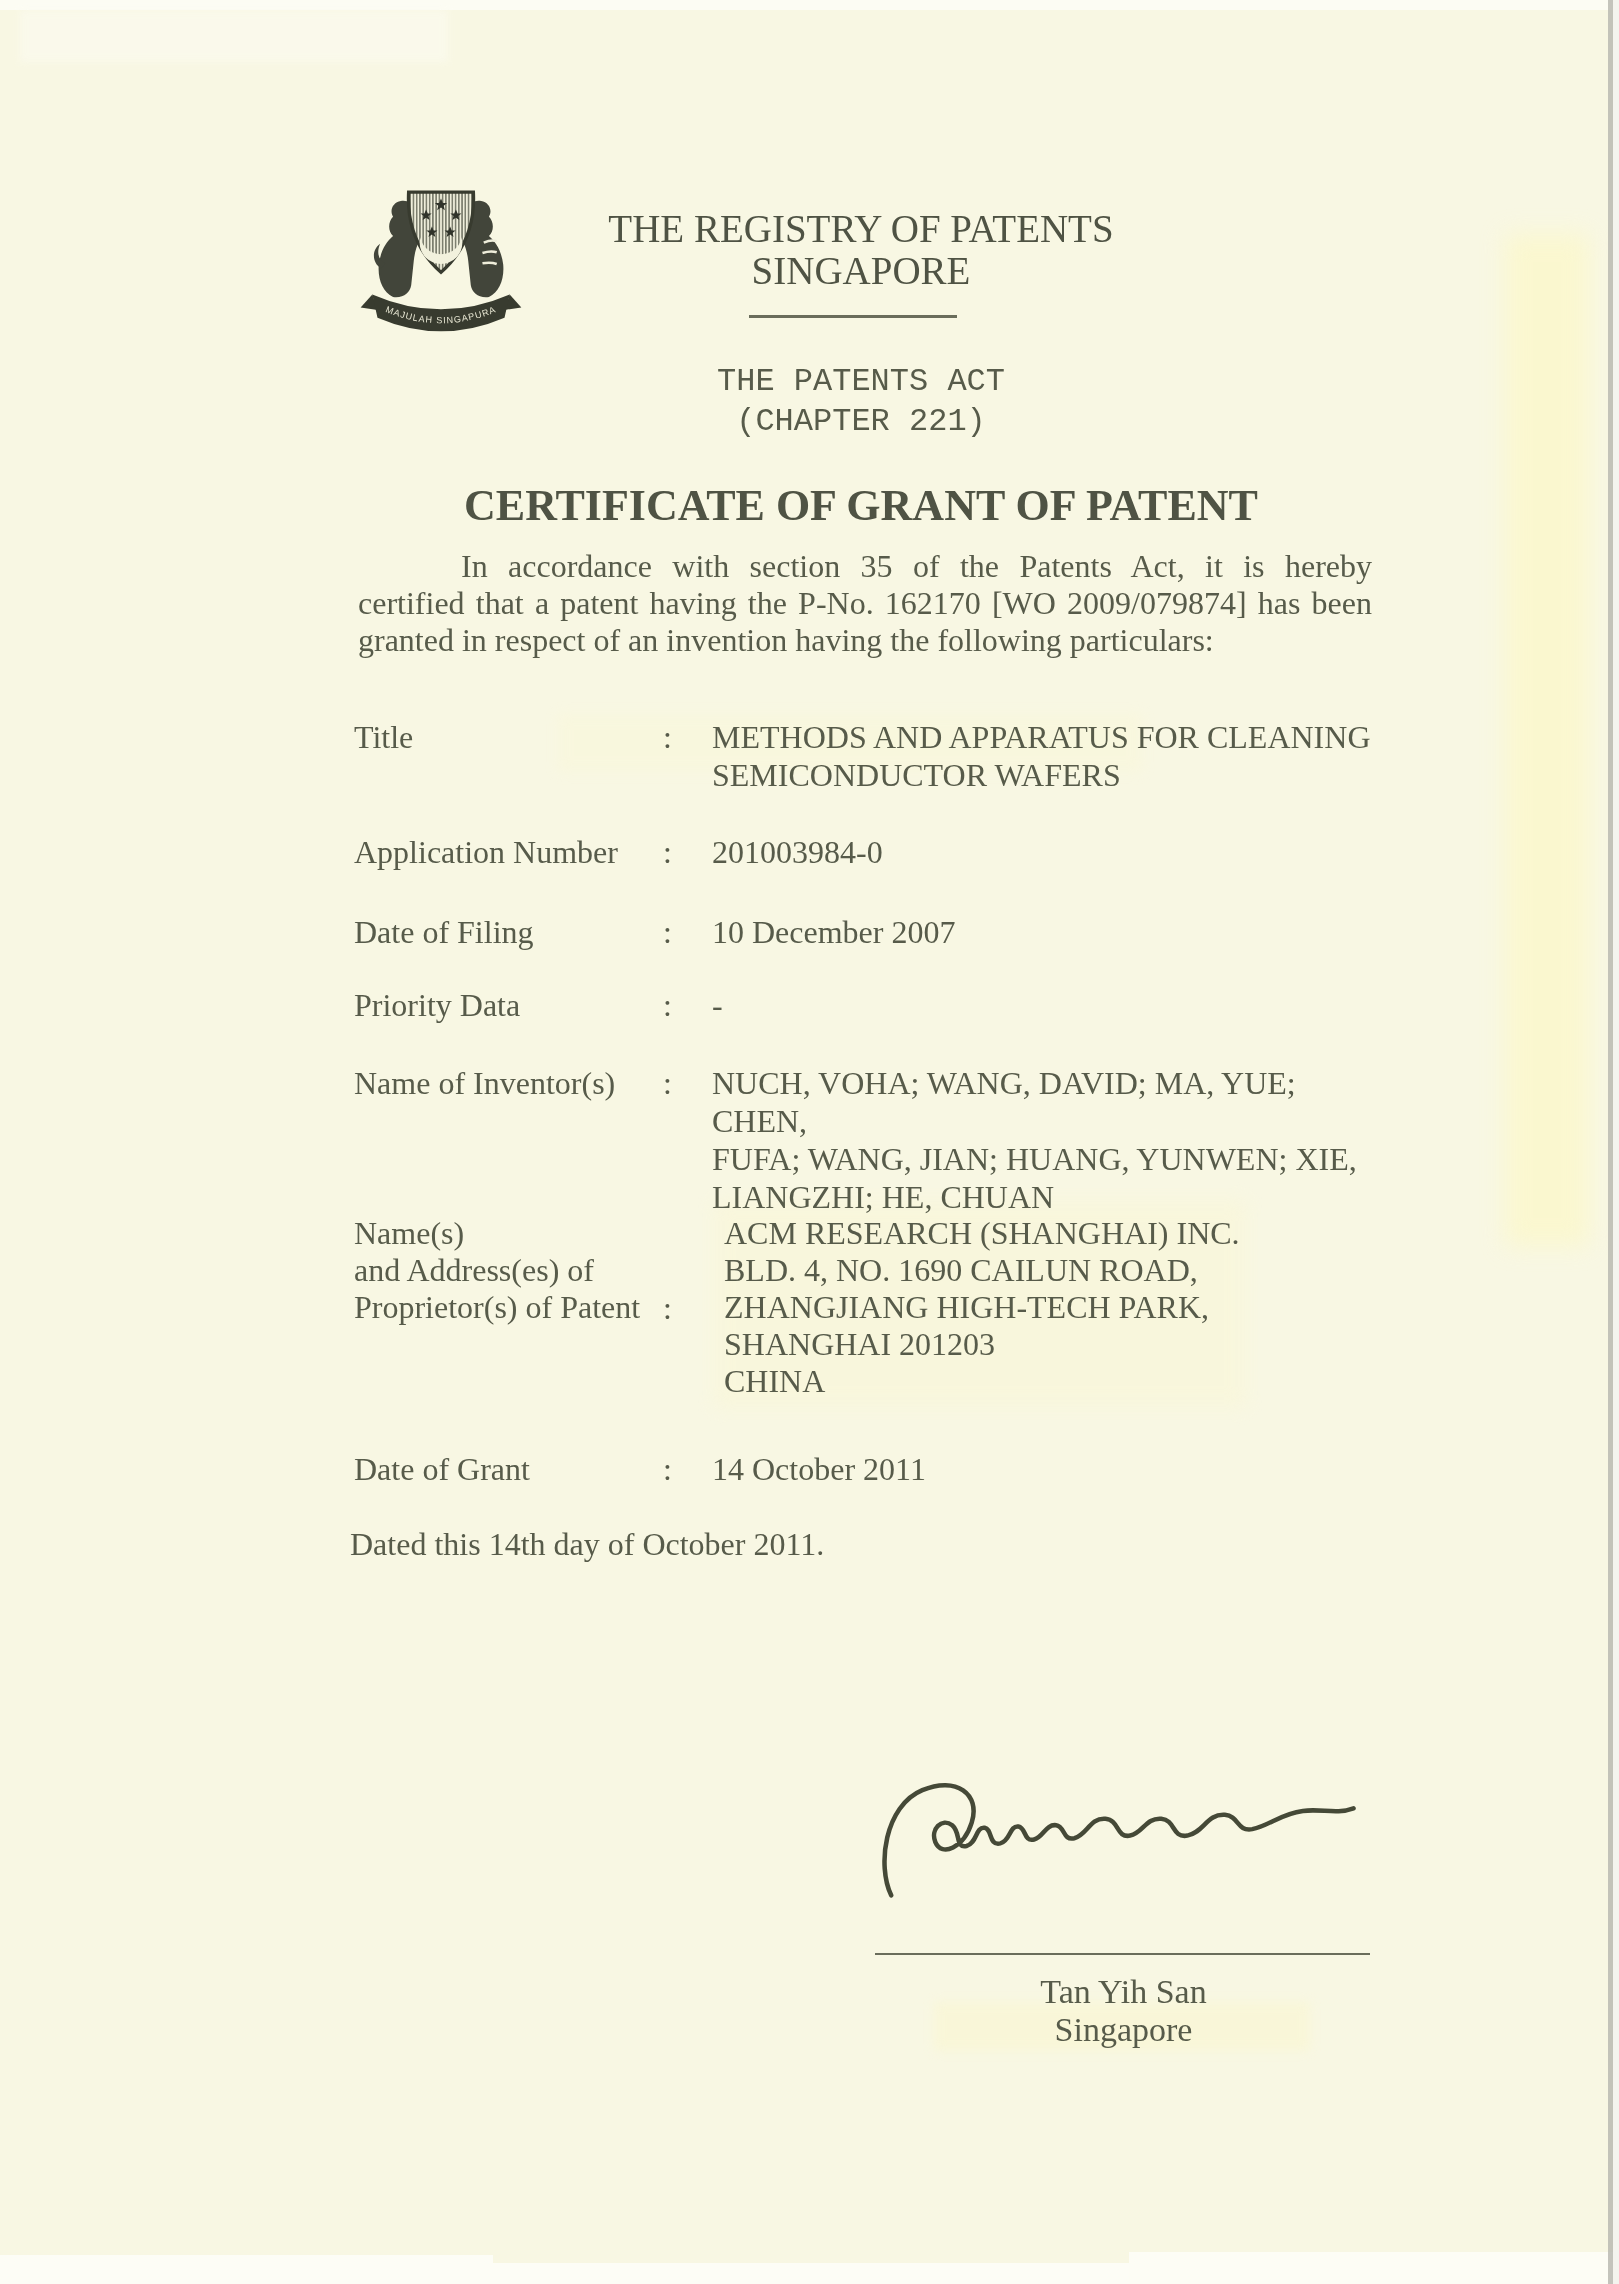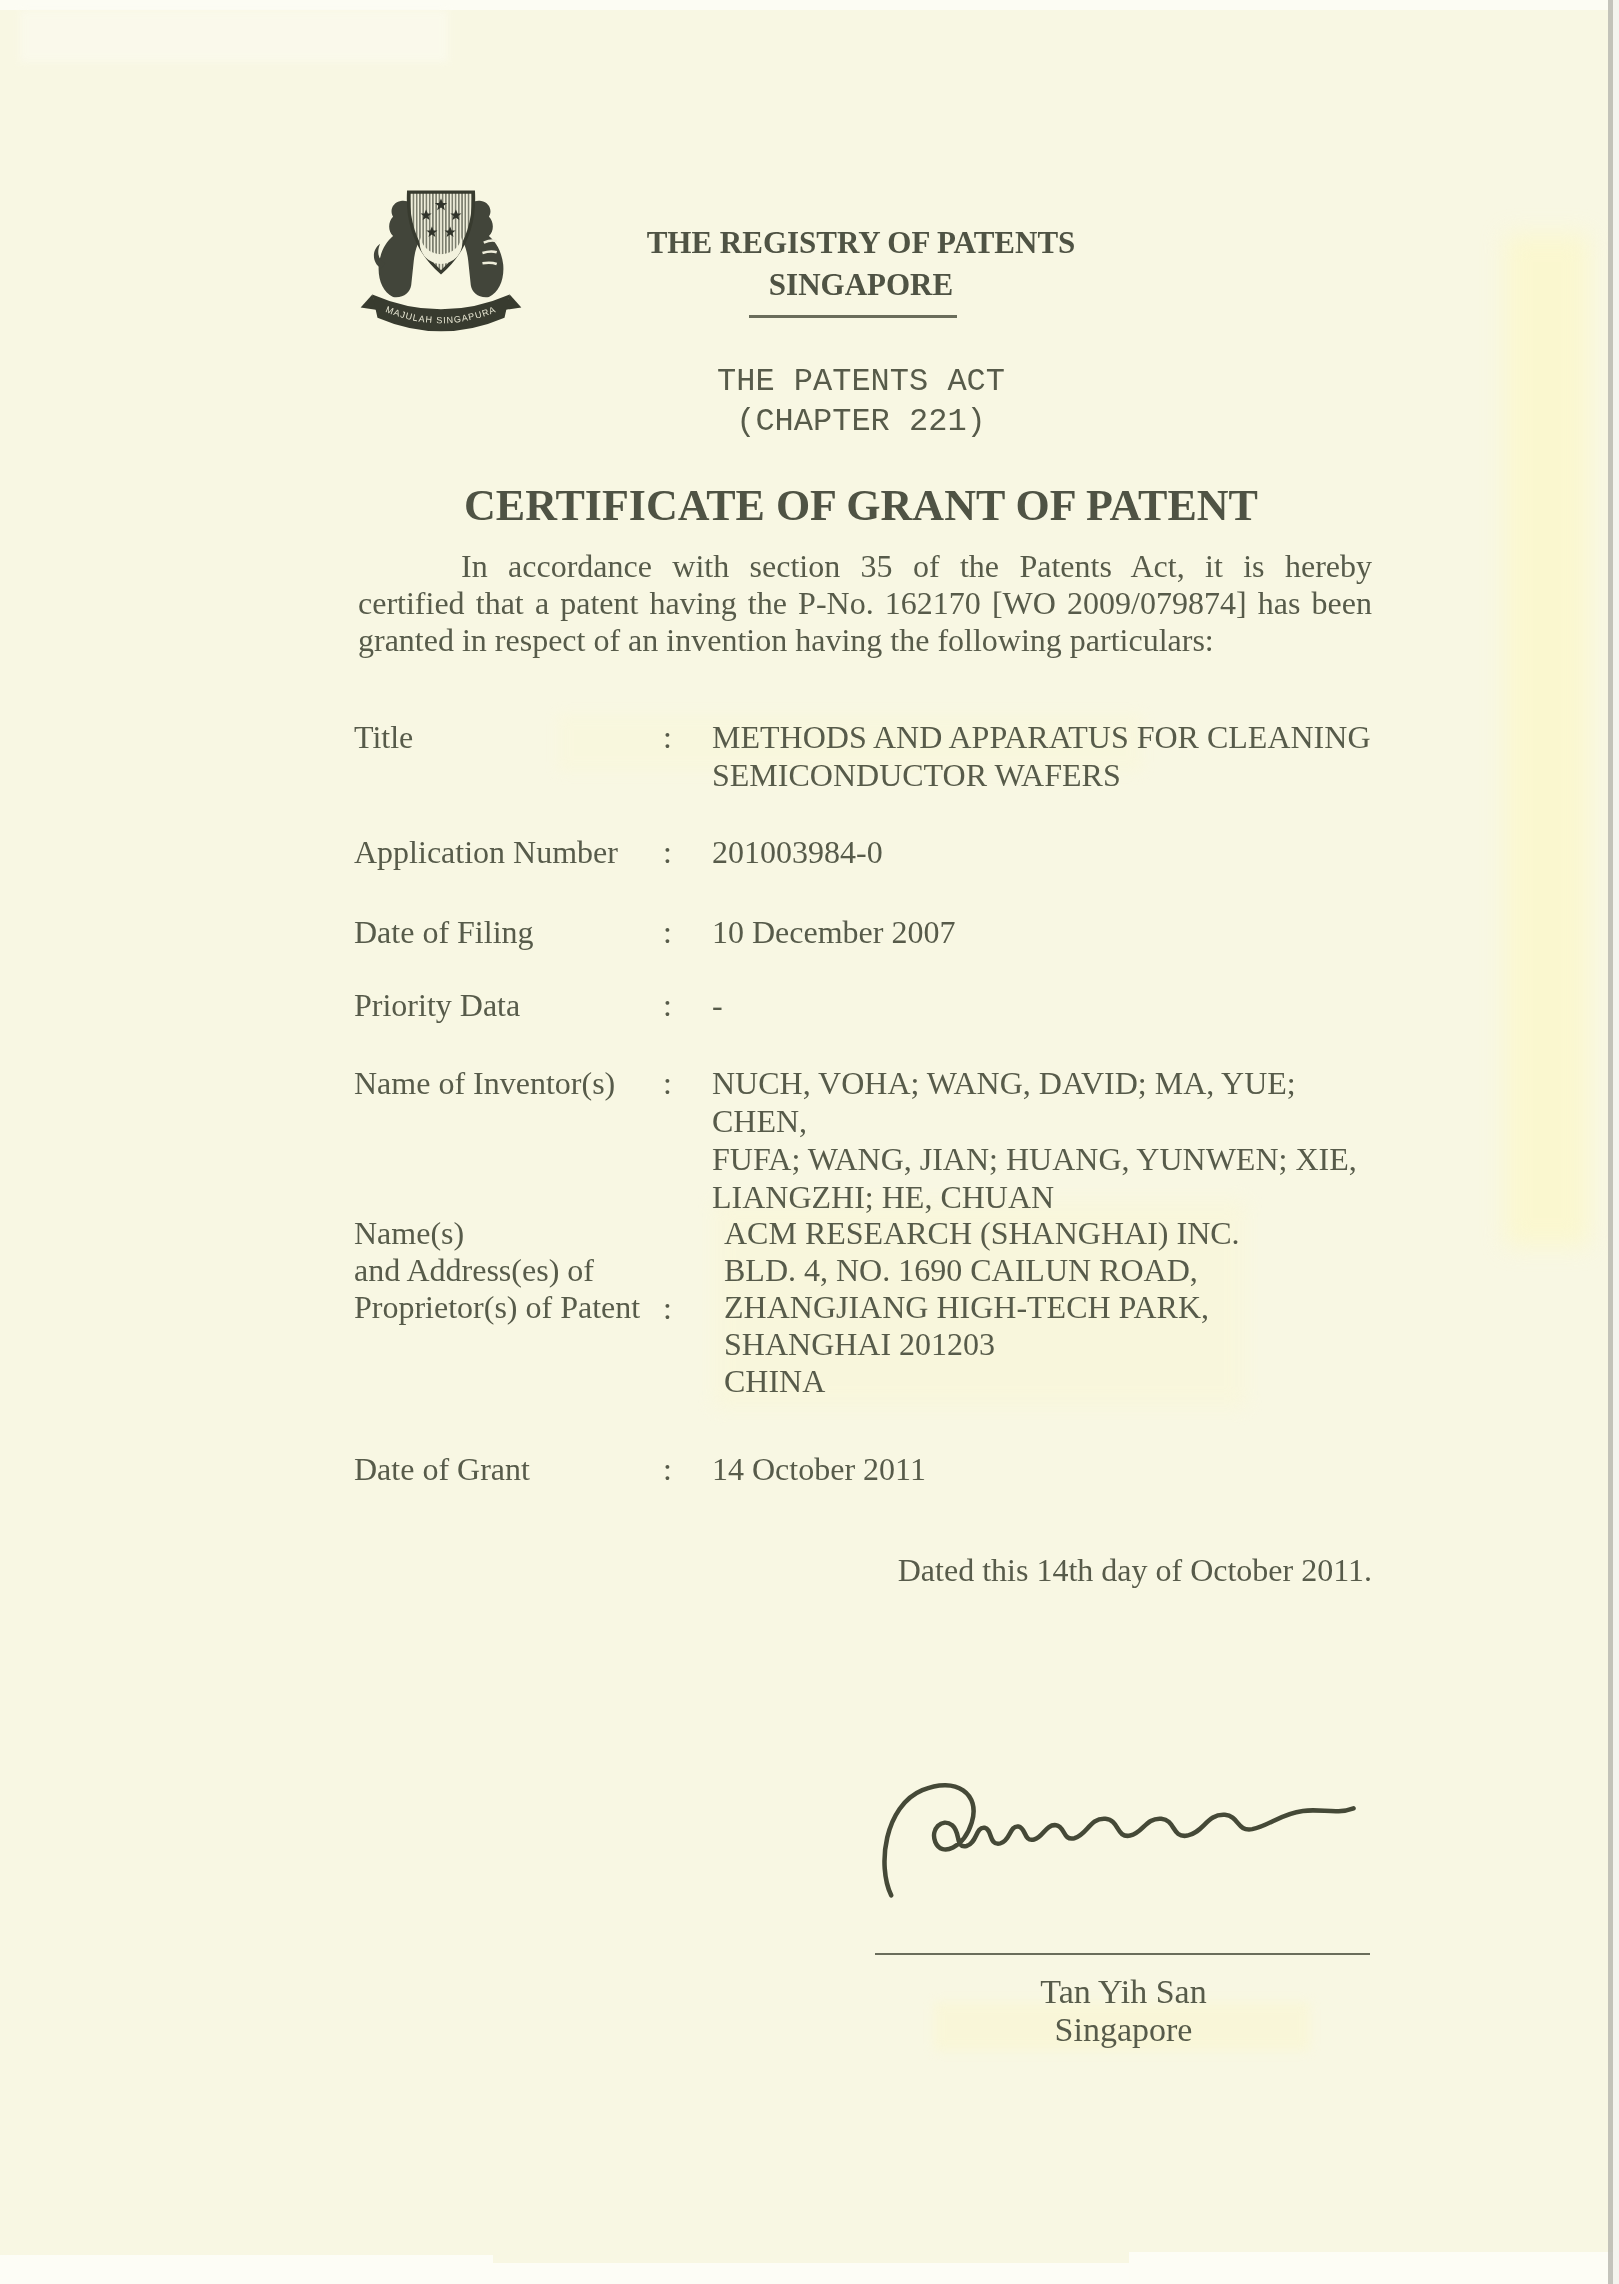--- a/index.html
+++ b/index.html
@@ -6,41 +6,41 @@
   .page{
     position:relative;
     width:1620px;height:2284px;
     background:var(--page_bg,#f8f7e3);
     font-family:"Liberation Serif","DejaVu Serif",serif;
     color:var(--ink,#575b4a);
     overflow:hidden;
   }
   .abs{position:absolute;}
   
-  .org{left:350px;top:222px;width:1022px;text-align:center;
-       font-weight:bold;font-size:31px;line-height:42px;color:var(--heading_ink,#4f5344);}
+  .org{left:350px;top:208px;width:1022px;text-align:center;
+       font-weight:normal;font-size:39px;line-height:42px;color:var(--heading_ink,#4f5344);}
   .rule{left:749px;top:315px;width:208px;height:2.6px;background:var(--rule,#6a6d5b);}
   .act{left:350px;top:362px;width:1022px;text-align:center;
        font-size:32px;line-height:40px;color:var(--ink,#575b4a);font-family:Liberation Mono, monospace;}
   .cert-title{left:350px;top:480px;width:1022px;text-align:center;
        font-weight:bold;font-size:44px;color:var(--heading_ink,#4f5344);}
   
   .intro{left:358px;top:548px;width:1014px;font-size:32px;line-height:37px;}
   .intro .jline{text-align:justify;text-align-last:justify;}
   .intro .jline.first{text-indent:103px;}
   .intro .jline.last{text-align:left;text-align-last:left;}
   
   .frow{left:0;top:0;width:1620px;font-size:32px;line-height:38px;}
   .flabel{position:absolute;left:354px;top:0;width:305px;}
   .flabel.tight{line-height:37px;}
   .fcolon{position:absolute;left:663px;top:0;}
   .fvalue{position:absolute;left:712px;top:0;width:668px;}
   .fvalue.tight{line-height:37px;margin-left:12px;}
   
-  .dated{left:350px;top:1526px;width:1022px;text-align:right;font-size:32px;margin-top:26px;}
+  .dated{left:350px;top:1526px;width:1022px;text-align:left;font-size:32px;}
   .sig-svg{left:873px;top:1768px;}
   .sig-rule{left:875px;top:1953px;width:495px;height:1.9px;background:var(--rule,#6a6d5b);}
   .sig-block{left:877px;top:1973px;width:493px;text-align:center;font-size:34px;line-height:38px;}
   
   .artifact{pointer-events:none;}
   .y-strip{left:1505px;top:234px;width:84px;height:1012px;background:#fdf8c0;opacity:.55;filter:blur(11.7px);}
   .y-patch1{left:714px;top:1200px;width:532px;height:208px;background:#fbf6cd;opacity:.30;filter:blur(9px);}
   .y-patch2{left:934px;top:2002px;width:376px;height:49px;background:#fbf6c8;opacity:.40;filter:blur(5.2px);}
   .y-patch3{left:558px;top:714px;width:584px;height:58px;background:#fbf7cf;opacity:.25;filter:blur(6.5px);}
   .top-sliver{left:0;top:0;width:1620px;height:10.4px;background:#fdfdf6;opacity:.8;}

